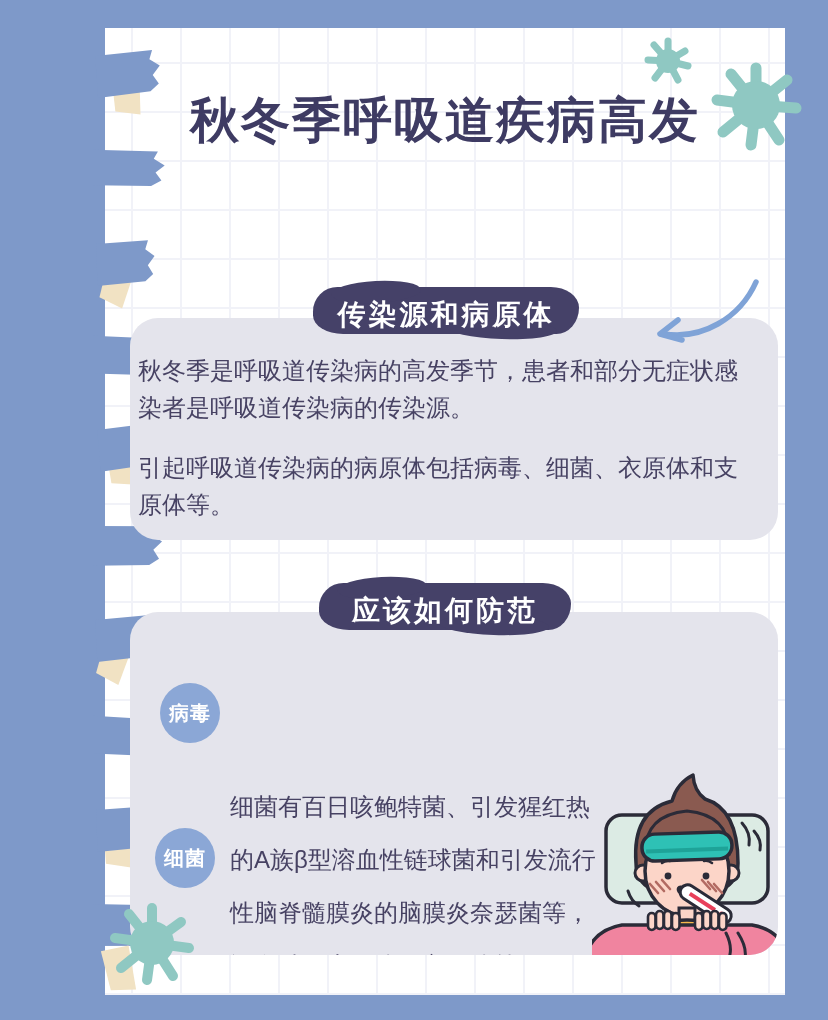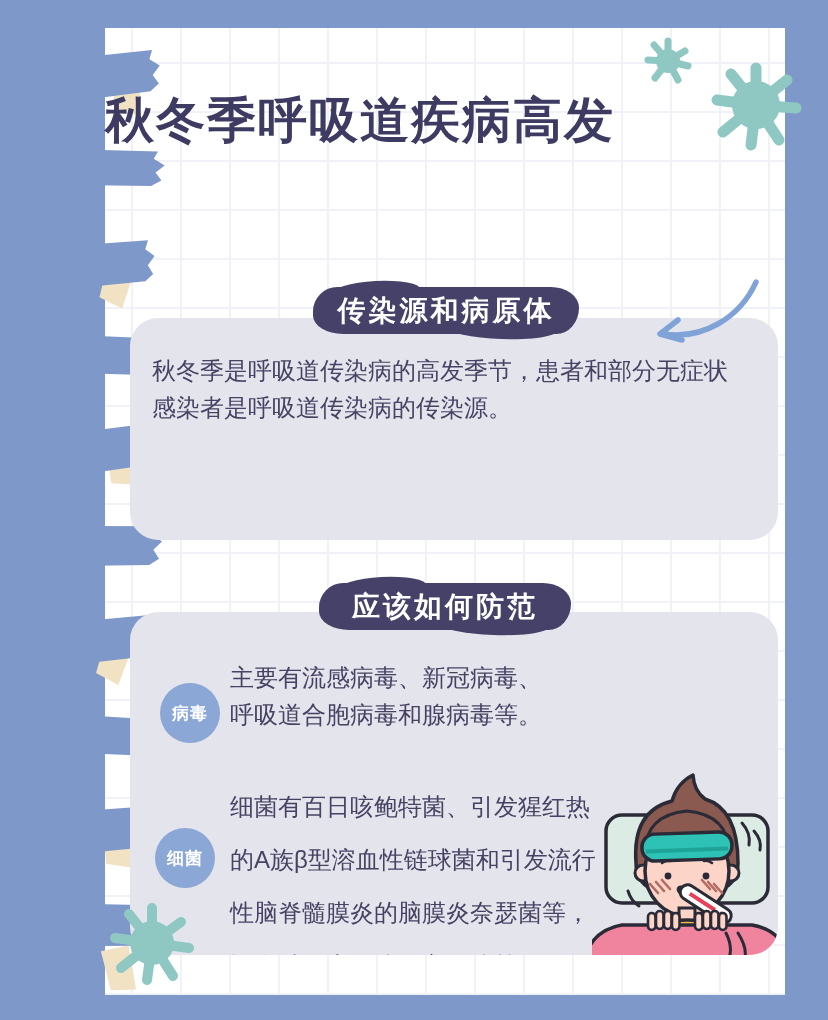--- a/index.html
+++ b/index.html
@@ -13,54 +13,54 @@
     background-color:#ffffff;
     background-image:
       linear-gradient(#f1f2f8 2px, transparent 2px),
       linear-gradient(90deg, #f1f2f8 2px, transparent 2px);
     background-size:49px 49px;
     background-position:26px 34px;
   }
   .torn-edge{position:absolute;left:-12px;top:8px;pointer-events:none;}
   .page-title{
     position:absolute;left:0;top:52px;width:100%;
-    text-align:left;color:#3e3b63;font-weight:900;
+    text-align:center;color:#3e3b63;font-weight:900;
     font-size:49px;line-height:81px;letter-spacing:2px;
   }
   .splat{position:absolute;}
   .blob-badge{
     position:absolute;height:47px;background:#454168;color:#ffffff;
-    display:flex;align-items:center;justify-content:center;
+    display:flex;align-items:flex-end;justify-content:center;
     font-size:28px;letter-spacing:3px;font-weight:bold;
     border-radius:26px 30px 24px 32px / 26px 22px 28px 20px;
     z-index:5;
   }
   .blob-badge::before{
     content:"";position:absolute;left:18px;top:-6px;width:90px;height:22px;
     background:#454168;border-radius:50%;transform:rotate(-3deg);
   }
   .blob-badge::after{
     content:"";position:absolute;right:22px;bottom:-5px;width:110px;height:20px;
     background:#454168;border-radius:50%;transform:rotate(2deg);
   }
   .blob-badge span{position:relative;z-index:2;}
   .badge-1{left:208px;top:259px;width:266px;}
   .badge-2{left:214px;top:555px;width:252px;}
   .info-card{
     position:absolute;left:25px;width:648px;background:#e4e4ec;
     border-radius:28px;color:#474263;
   }
   .card-1{top:290px;height:222px;padding:0;box-sizing:border-box;}
-  .card-1 .card-text{padding:34px 38px 0 22px;}
+  .card-1 .card-text{padding:34px 38px 0 8px;}
   .card-1 p{margin:0 0 23px 0;font-size:24px;line-height:37px;}
   .card-2{top:584px;height:343px;overflow:hidden;}
   .circle-badge{
     position:absolute;width:60px;height:60px;border-radius:50%;
     background:#8ba7d6;color:#ffffff;display:flex;align-items:center;
-    justify-content:center;font-size:17px;font-weight:bold;letter-spacing:1px;
+    justify-content:center;font-size:20px;font-weight:bold;letter-spacing:1px;
   }
   .circle-virus{left:30px;top:71px;}
   .circle-bact{left:25px;top:216px;}
   .card2-text{position:absolute;font-size:24px;line-height:37px;color:#474263;}
   .virus-text{left:100px;top:47px;width:330px;}
   .bact-text{left:100px;top:168px;width:372px;line-height:53px;}
   .arrow-wrap{position:absolute;left:535px;top:248px;z-index:6;}
   .child-illo{position:absolute;right:-4px;bottom:-3px;}
   .splat-top-small{left:538px;top:8px;}
   .splat-top-big{left:604px;top:30px;}
@@ -129,32 +129,32 @@
   </div>
 
   <svg class="arrow-wrap" width="125" height="80" viewBox="0 0 125 80">
     <path d="M116,6 C100,42 62,64 24,58" fill="none" stroke="#7fa3d7" stroke-width="5.5" stroke-linecap="round"></path>
     <path d="M38,44 L20,58 L42,64" fill="none" stroke="#7fa3d7" stroke-width="5.5" stroke-linecap="round" stroke-linejoin="round"></path>
   </svg>
 
   <div class="info-card card-1">
     <div class="card-text">
       <p>秋冬季是呼吸道传染病的高发季节，患者和部分无症状感染者是呼吸道传染病的传染源。</p>
+      <p>引起呼吸道传染病的病原体包括病毒、细菌、衣原体和支原体等。</p>
     </div>
   </div>
 
   <div class="blob-badge badge-2">
     <span>应该如何防范</span>
   </div>
 
   <div class="info-card card-2">
     <div class="circle-badge circle-virus">
       <span>病毒</span>
     </div>
-    <div class="card2-text virus-text">主要有流感病毒、新冠病毒、呼吸道合胞病毒和腺病毒等。</div>
 
     <div class="circle-badge circle-bact">
       <span>细菌</span>
     </div>
     <div class="card2-text bact-text">细菌有百日咳鲍特菌、引发猩红热的A族β型溶血性链球菌和引发流行性脑脊髓膜炎的脑膜炎奈瑟菌等，还有肺炎支原体、衣原体等。</div>
 
     <svg class="child-illo" width="190" height="205" viewBox="0 0 190 205">
 
       <rect x="14" y="62" width="162" height="88" rx="16" fill="#dcebe4" stroke="#2b2b38" stroke-width="3.5"></rect>
 

